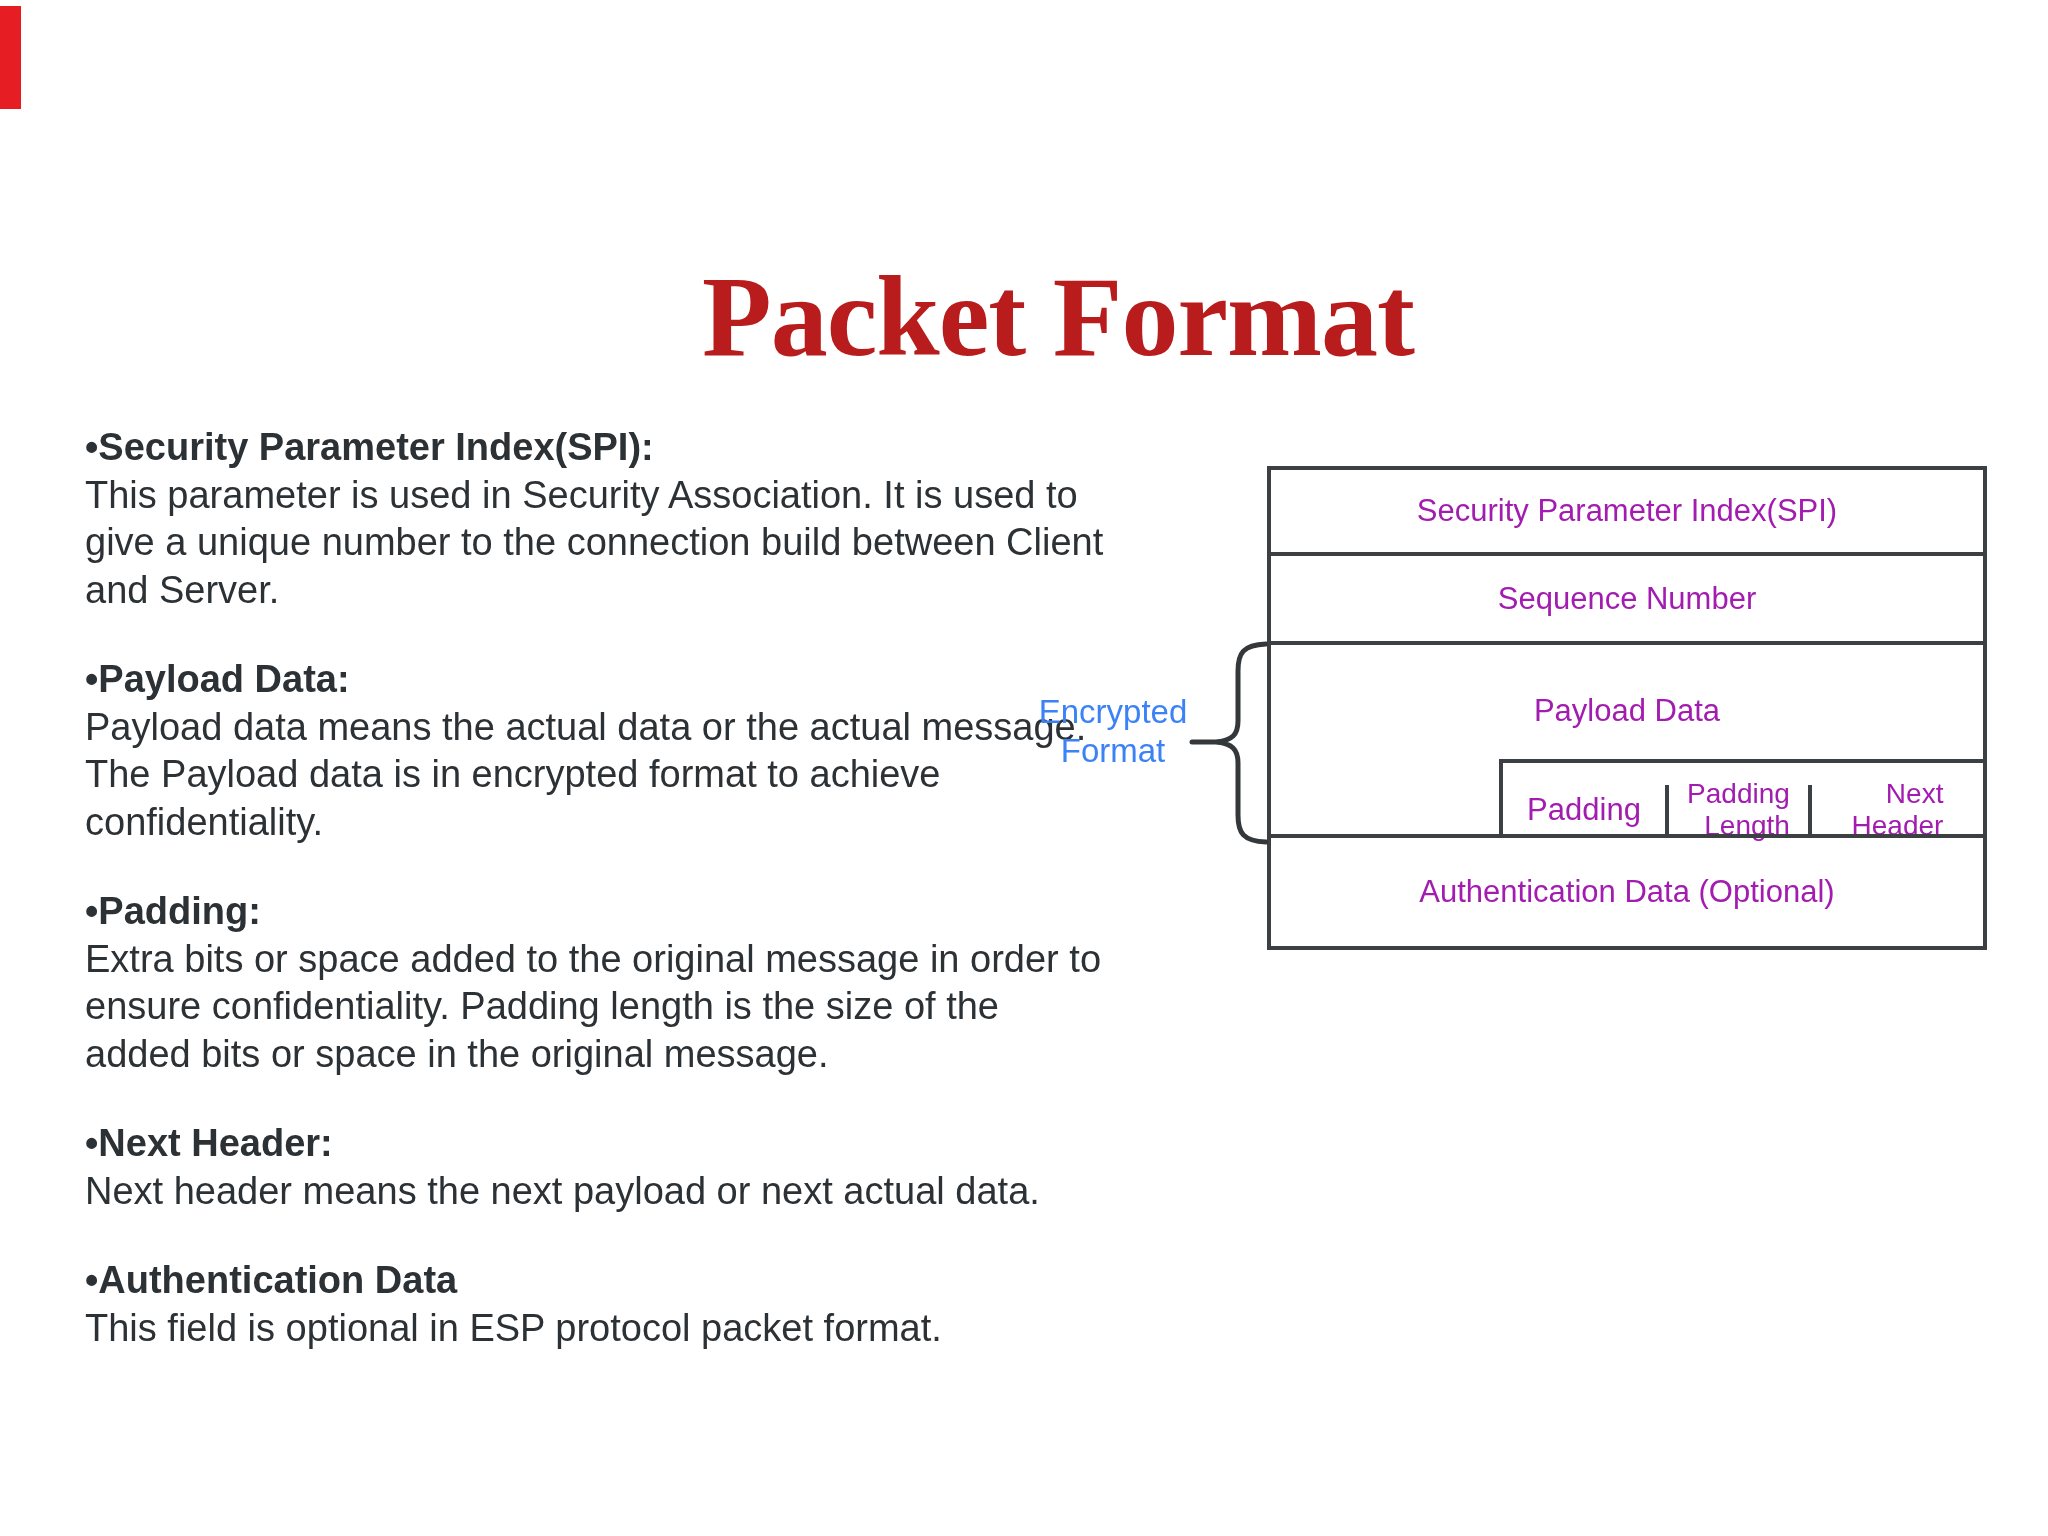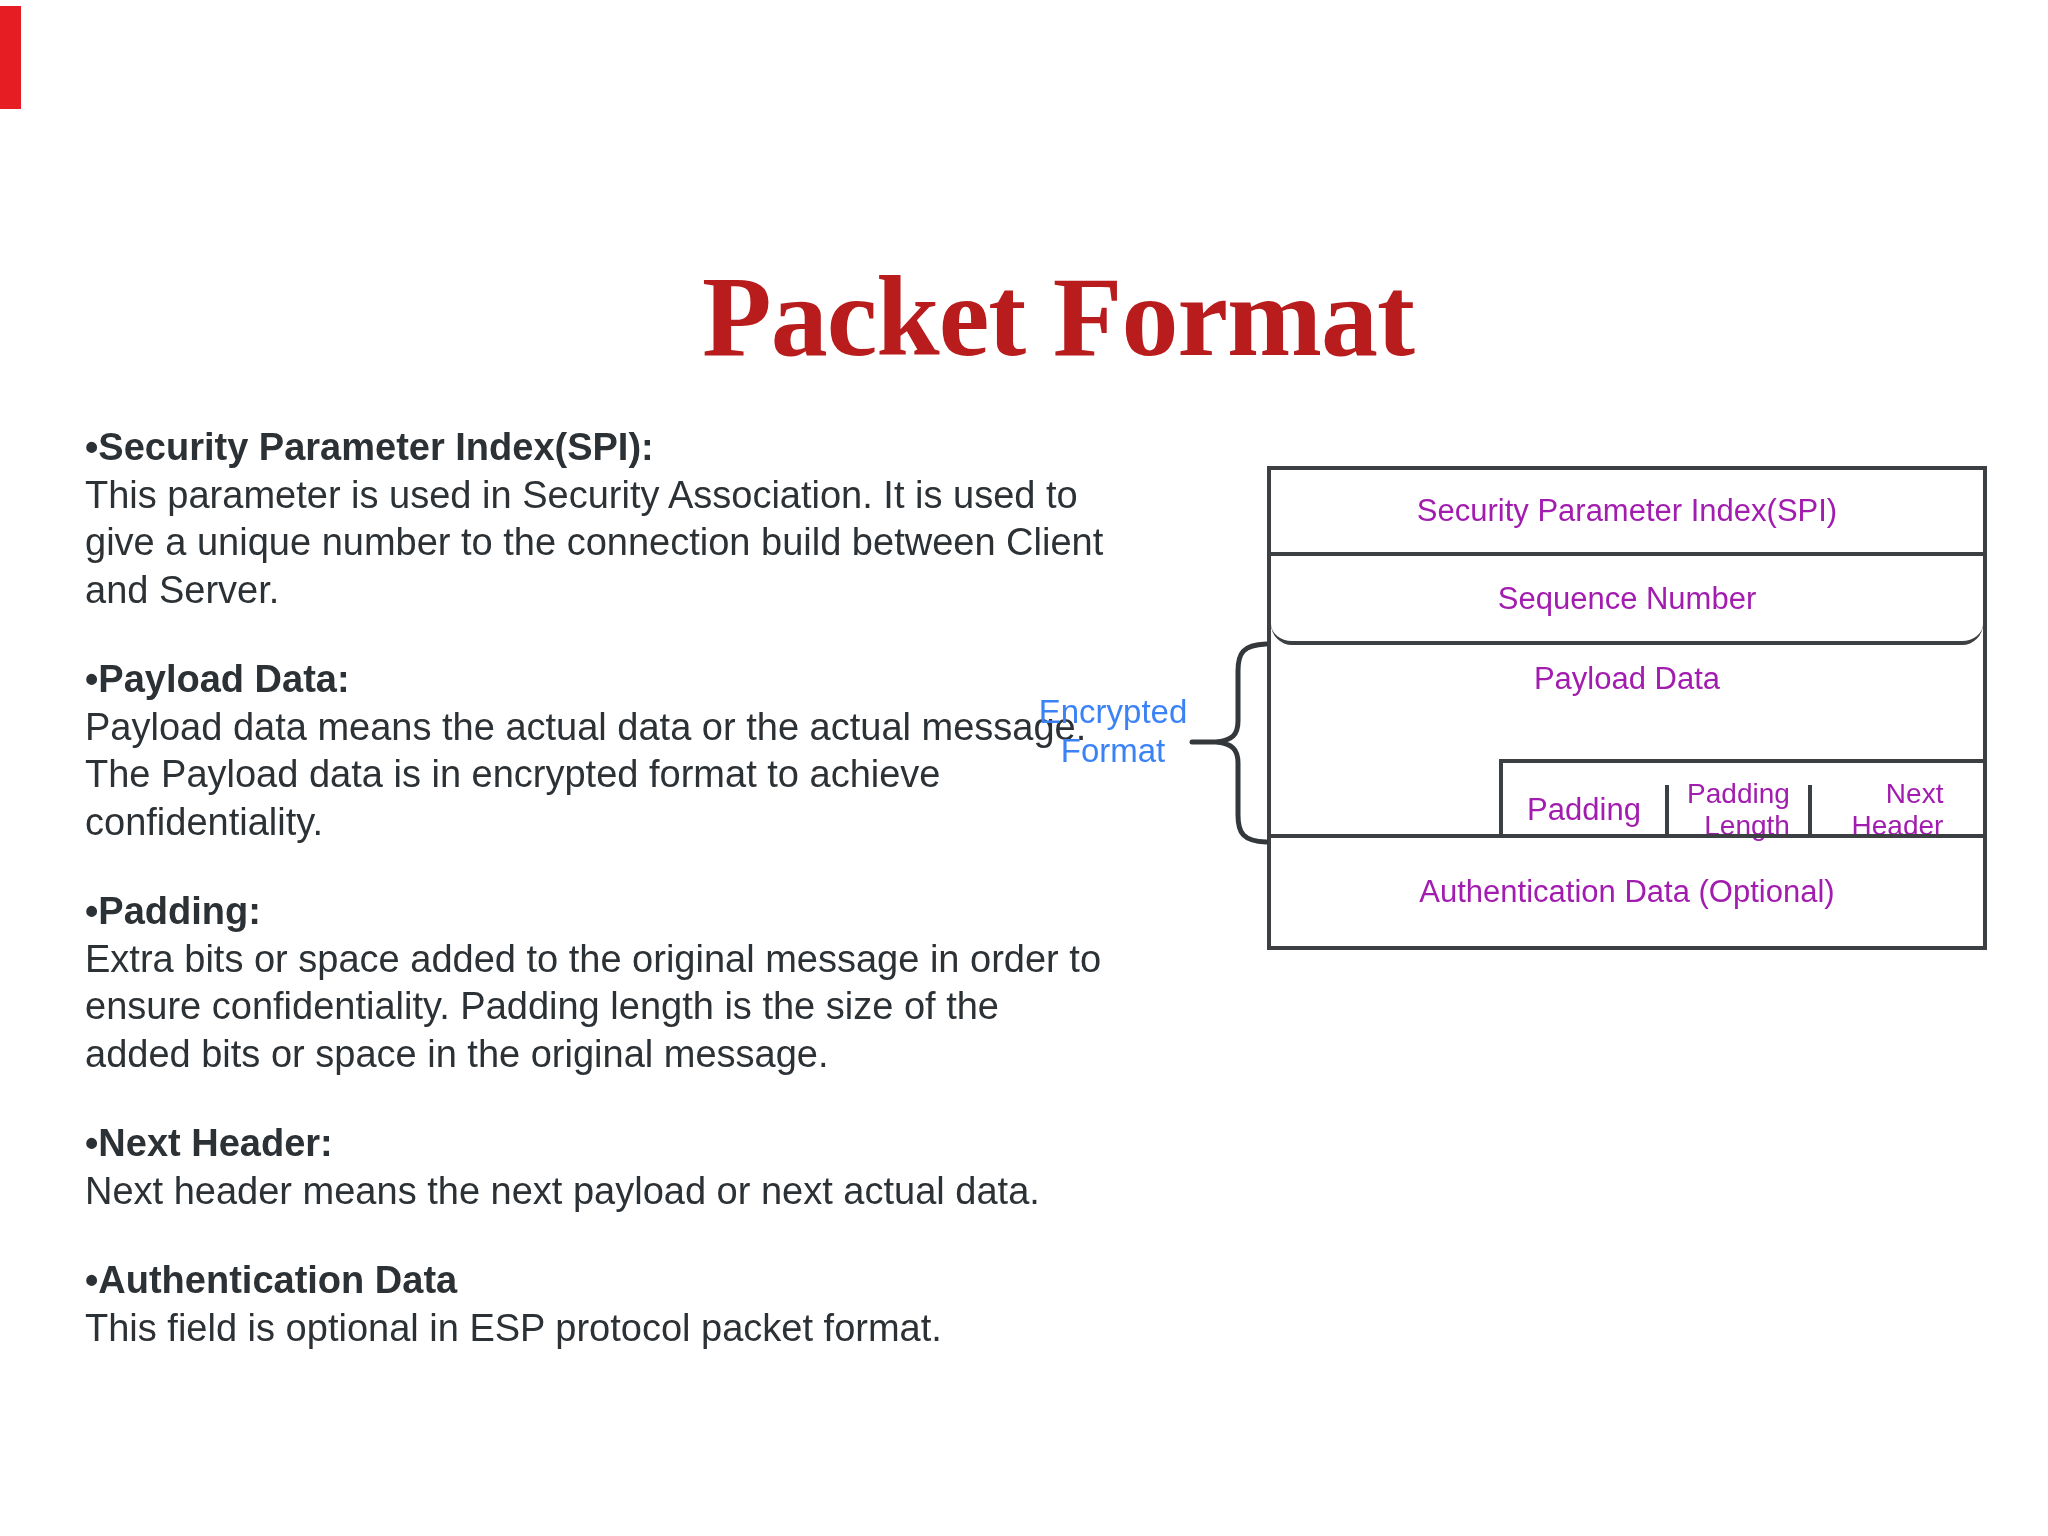--- a/index.html
+++ b/index.html
@@ -50,22 +50,22 @@
     position: absolute;
     left: 1267px; top: 466px;
     width: 712px; height: 476px;
     border: 4px solid #3d4043;
     background: #ffffff;
     color: #a21caf;
     font-size: 31px;
   }
   .d-row { position: absolute; left: 0; right: 0; display: flex; align-items: center; justify-content: center; text-align: center; }
   .row-spi     { top: 0;     height: 82px;  border-bottom: 4px solid #3d4043; }
-  .row-seq     { top: 86px;  height: 85px;  border-bottom: 4px solid #3d4043; border-radius: 21px; }
-  .row-payload { top: 175px; height: 189px; align-items: flex-start; padding-top: 16px; box-sizing: border-box; }
+  .row-seq     { top: 86px;  height: 85px;  border-bottom: 4px solid #3d4043; }
+  .row-payload { top: 175px; height: 189px; align-items: flex-start; padding-top: 48px; box-sizing: border-box; }
   .row-auth    { top: 364px; bottom: 0; border-top: 4px solid #3d4043; }
 
   .trailer {
     position: absolute;
     left: 228px; right: 0; top: 289px; height: 75px;
     border-top: 4px solid #3d4043;
     border-left: 4px solid #3d4043;
     box-sizing: border-box;
     display: flex;
   }

